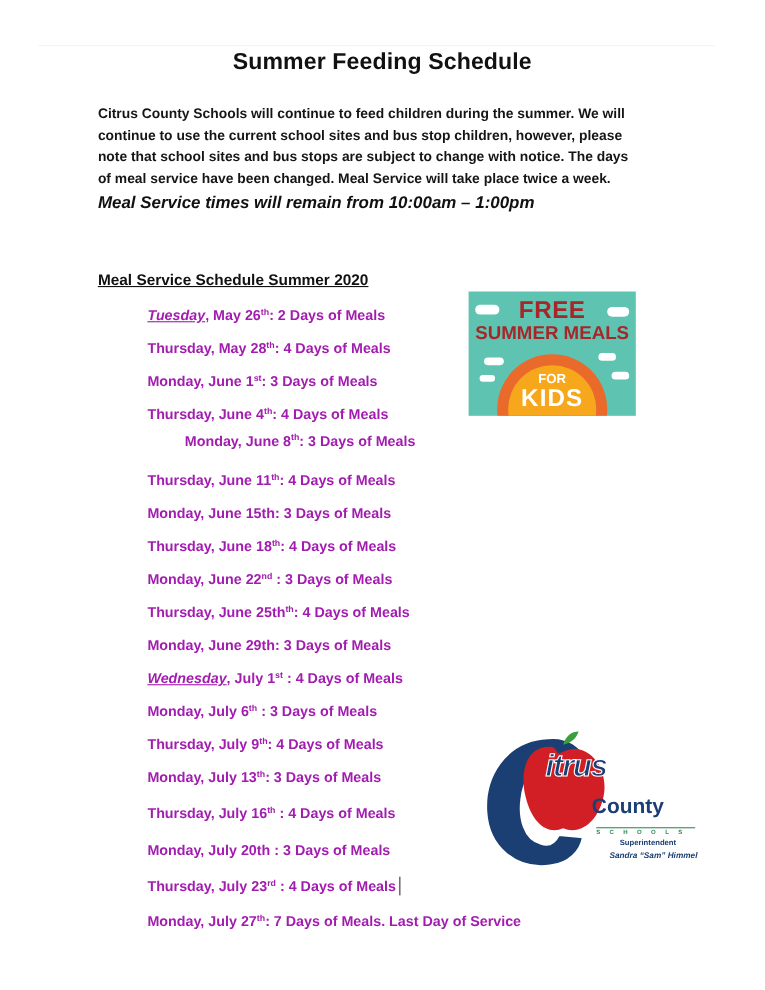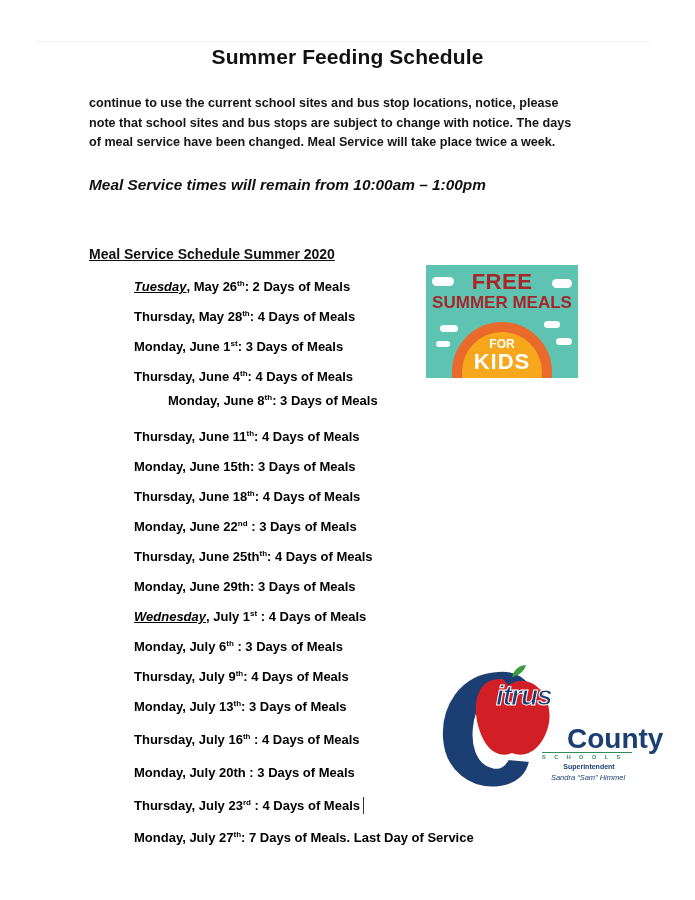--- a/index.html
+++ b/index.html
@@ -4,53 +4,54 @@
 <style>
   * { box-sizing: border-box; margin: 0; padding: 0; }
   html, body { width: 695px; height: 900px; background: #ffffff; overflow: hidden; }
   body { position: relative; font-family: "Liberation Sans", "DejaVu Sans", sans-serif; color: #111; }
   .topline { position: absolute; left: 35px; top: 41px; width: 615px; height: 1px; background: #f2f2f2; }
   .title { position: absolute; left: 0; width: 695px; top: 45px; text-align: center; font-size: 21px; font-weight: bold; color: #111; letter-spacing: 0.1px; }
   .intro { position: absolute; left: 89px; top: 94px; width: 560px; font-size: 12.6px; font-weight: bold; line-height: 19.5px; color: #151515; }
   .times { position: absolute; left: 89px; top: 176px; font-size: 15.4px; font-weight: bold; font-style: italic; color: #111; }
   .sched-heading { position: absolute; left: 89px; top: 246px; font-size: 14px; font-weight: bold; text-decoration: underline; color: #111; }
   .sched-list { position: absolute; left: 134px; top: 0; }
-  .row { position: absolute; left: 0; white-space: nowrap; font-size: 13px; font-weight: bold; color: #000000; }
+  .row { position: absolute; left: 0; white-space: nowrap; font-size: 13px; font-weight: bold; color: #a21caf; }
   .row sup { font-size: 8px; vertical-align: 5px; line-height: 0; }
   .row .day-em { font-style: italic; text-decoration: underline; }
   .cursor { display: inline-block; width: 1px; height: 17px; background: #333; vertical-align: -4px; margin-left: 3px; }
 
   
   .meals-img { position: absolute; left: 426px; top: 265px; width: 152px; height: 113px; background: #5ec3b0; overflow: hidden; }
   .meals-img .free { position: absolute; left: 0; width: 100%; top: 4px; text-align: center; font-size: 22px; font-weight: bold; color: #a6262a; letter-spacing: 0.5px; }
   .meals-img .summer { position: absolute; left: 0; width: 100%; top: 28px; text-align: center; font-size: 17px; font-weight: bold; color: #a6262a; }
   .meals-img .cloud { position: absolute; background: #fff; border-radius: 10px; }
   .meals-img .sun-outer { position: absolute; left: 26px; top: 57px; width: 100px; height: 100px; border-radius: 50%; background: #e96a2b; }
   .meals-img .sun-inner { position: absolute; left: 36px; top: 67px; width: 80px; height: 80px; border-radius: 50%; background: #f7a71b; }
   .meals-img .for { position: absolute; left: 0; width: 100%; top: 72px; text-align: center; font-size: 12px; font-weight: bold; color: #fff; }
   .meals-img .kids { position: absolute; left: 0; width: 100%; top: 84px; text-align: center; font-size: 22px; font-weight: bold; color: #fff; letter-spacing: 1px; }
 
   
   .logo { position: absolute; left: 438px; top: 663px; width: 200px; height: 130px; }
   .logo .logo-text-citrus { position: absolute; left: 58px; top: 17px; font-size: 28px; font-weight: bold; font-style: italic; color: #1b3f73; letter-spacing: -1px; -webkit-text-stroke: 1px #fff; }
-  .logo .logo-county { position: absolute; left: 100px; top: 60px; font-size: 28px; font-weight: bold; color: #1b3f73; margin-left: 29px; }
+  .logo .logo-county { position: absolute; left: 100px; top: 60px; font-size: 19px; font-weight: bold; color: #1b3f73; }
   .logo .logo-line { position: absolute; left: 104px; top: 89px; width: 90px; height: 1px; background: #2e8f5a; }
   .logo .logo-schools { position: absolute; left: 104px; top: 91px; width: 92px; font-size: 5.5px; color: #2e8f5a; letter-spacing: 8.5px; font-weight: bold; }
   .logo .logo-super { position: absolute; left: 106px; top: 100px; width: 90px; text-align: center; font-size: 7px; font-weight: bold; color: #1b3f73; }
-  .logo .logo-name { position: absolute; left: 100px; top: 110px; width: 100px; text-align: center; font-size: 7.5px; font-weight: normal; font-style: italic; color: #1b3f73; }
+  .logo .logo-name { position: absolute; left: 116px; top: 110px; width: 100px; font-size: 7.5px; font-weight: bold; font-style: italic; color: #1b3f73; }
 </style>
 </head>
 <body>
 
 <div class="topline"></div>
 
 <h1 class="title">Summer Feeding Schedule</h1>
 
 <div class="intro">
-  <div>continue to use the current school sites and bus stop locations, notice, please</div>
+  <div>Citrus County Schools will continue to feed children during the summer.  We will</div>
+  <div>continue to use the current school sites and bus stop children, however, please</div>
   <div>note that school sites and bus stops are subject to change with notice.  The days</div>
   <div>of meal service have been changed.  Meal Service will take place twice a week.</div>
 </div>
 
 <div class="times">Meal Service times will remain from 10:00am – 1:00pm</div>
 
 <div class="sched-heading">Meal Service Schedule Summer 2020</div>
 
 <div class="sched-list" id="sched-list">
     <div class="row" style="top: 279px;"><span class="day-em">Tuesday</span><span>, May 26</span><sup>th</sup><span>:  2 Days of Meals</span></div>

